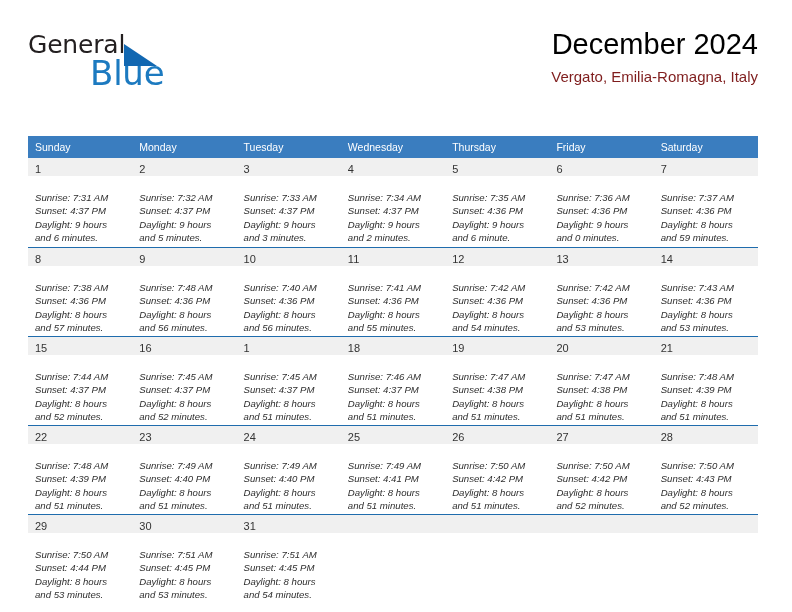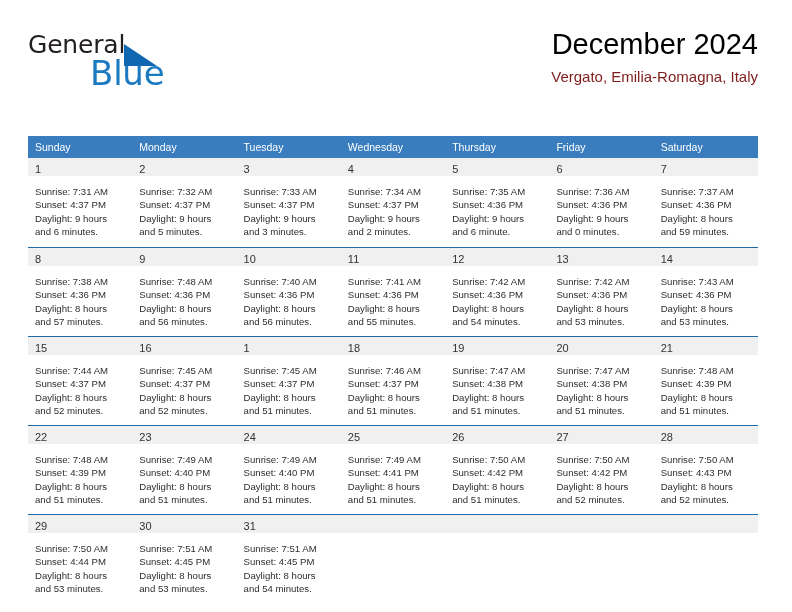--- a/index.html
+++ b/index.html
@@ -132,24 +132,25 @@
     height: 18px;
     padding: 1px 0 0 7px;
     box-sizing: border-box;
   }
   .day-number {
     font-size: 11px;
     line-height: 16px;
     color: #333333;
   }
   .day-info {
-    padding: 9px 6px 0 7px;
+    padding: 15px 6px 0 7px;
     font-size: 9.6px;
     line-height: 13.3px;
     color: #2e2e2e;
+    font-style: italic;
   }
   .day-info div {
     white-space: nowrap;
   }
 </style>
 </head>
 <body>
 
 <div class="page">
 

